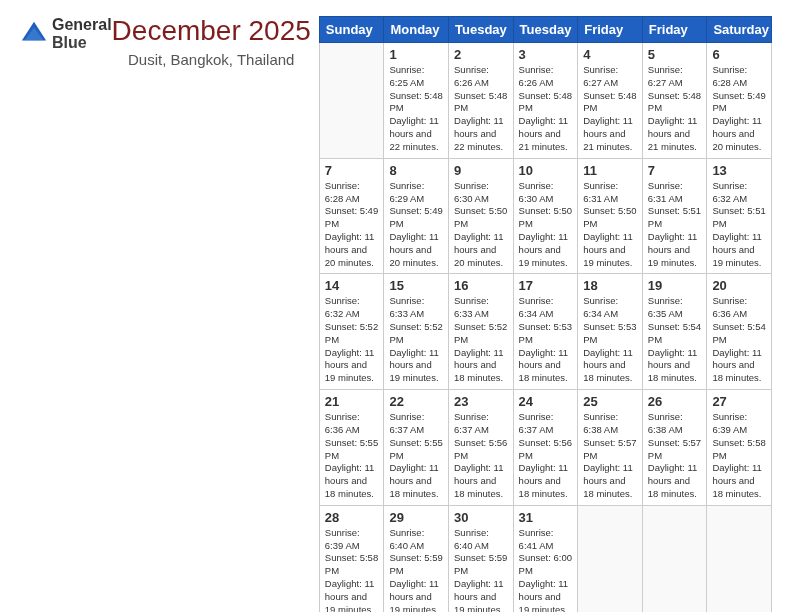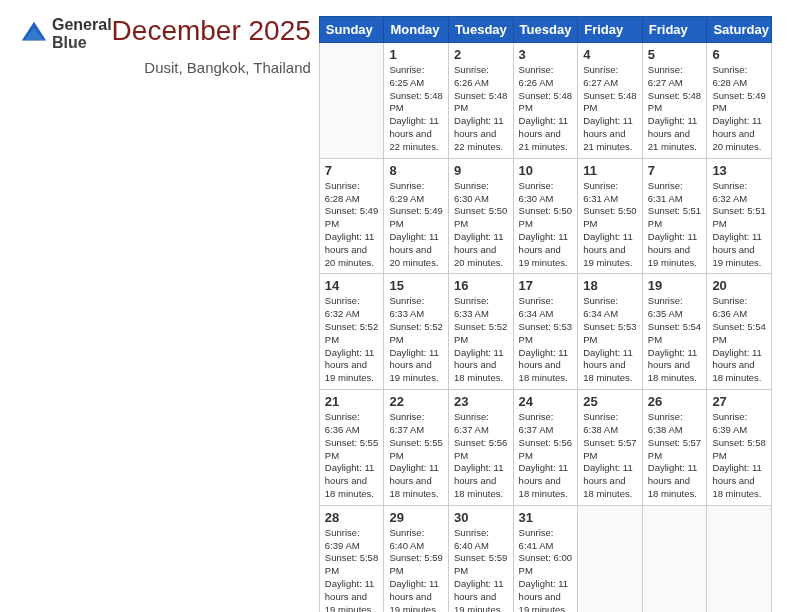--- a/index.html
+++ b/index.html
@@ -53,21 +53,22 @@
     }
     .main-title {
       font-size: 28px;
       font-weight: normal;
       color: #7f1d1d;
       line-height: 1.1;
     }
     .subtitle {
       font-size: 15px;
       color: #555;
-      margin-top: 12px;
+      margin-top: 4px;
+      text-align: center;
     }
     .calendar {
       flex: 1;
       border: 1px solid #ccc;
       border-collapse: collapse;
       width: 100%;
       table-layout: fixed;
       padding-left: 8px;
     }
     .calendar th {

